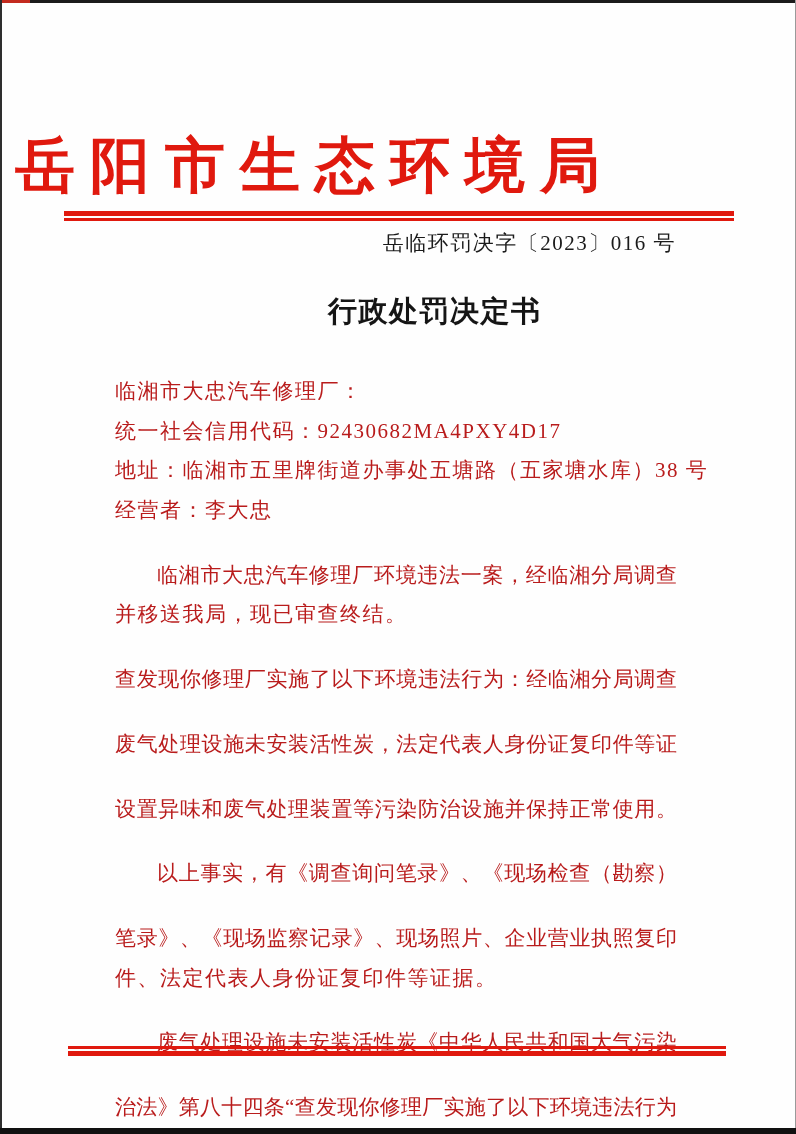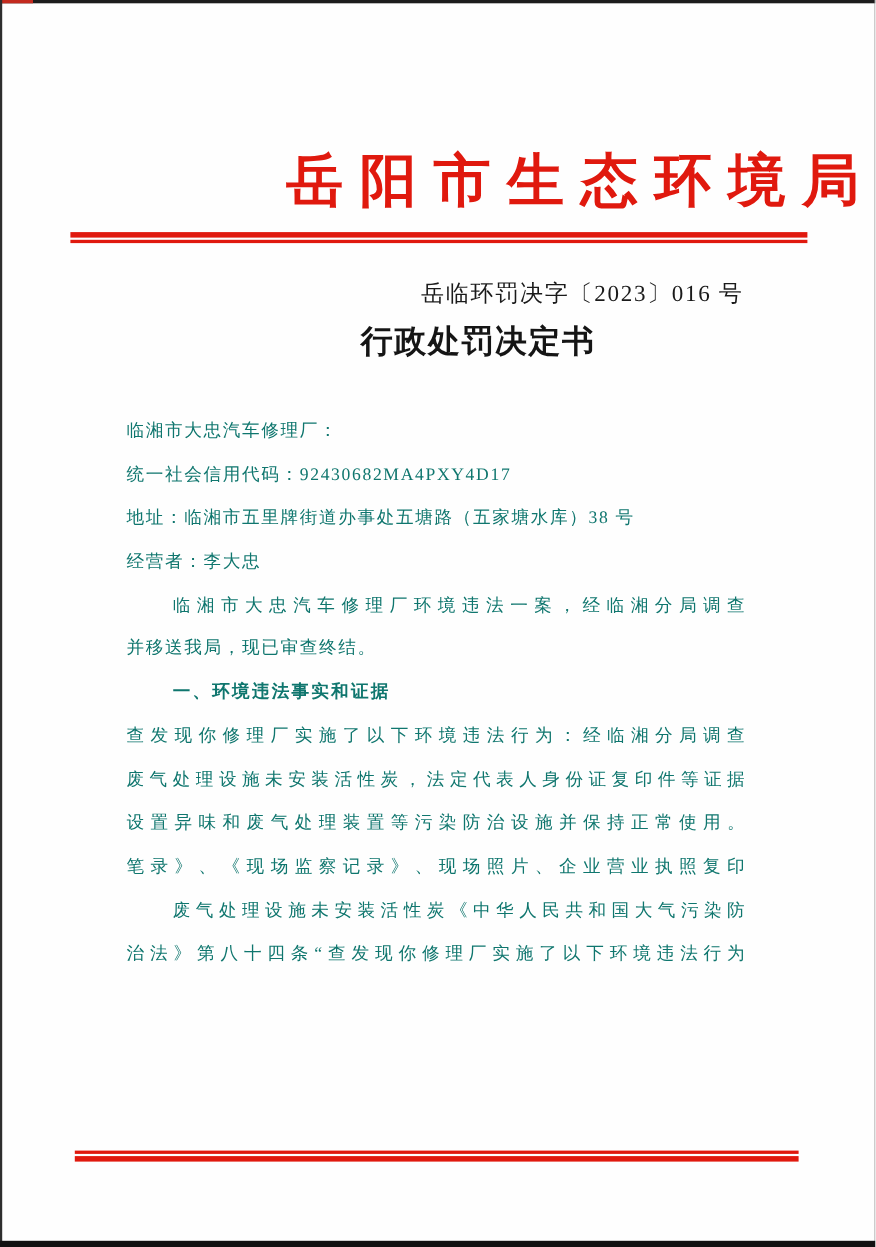--- a/index.html
+++ b/index.html
@@ -38,22 +38,22 @@
     background: #111111;
   }
   
   .agency-name {
     position: absolute;
     top: 130px;
     left: 0;
     width: 796px;
     padding-left: 15px;
     box-sizing: border-box;
-    text-align: right;
-    font-size: 52px;
+    text-align: left;
+    font-size: 60px;
     line-height: 72px;
     font-weight: bold;
     letter-spacing: 15px;
     color: var(--accent, #e0190e);
     white-space: nowrap;
   }
   .header-rule {
     position: absolute;
     top: 211px;
     left: 64px;
@@ -70,55 +70,55 @@
   }
   .doc-number {
     position: absolute;
     top: 229px;
     right: 120px;
     font-size: 21px;
     line-height: 28px;
     letter-spacing: 1.5px;
     color: #1a1a1a;
     white-space: nowrap;
-    margin-top: 24px;
   }
   .doc-title {
     position: absolute;
     top: 292px;
     left: 328px;
     font-size: 29px;
     line-height: 38px;
     font-weight: bold;
     letter-spacing: 1.5px;
     color: #151515;
     white-space: nowrap;
   }
   
   .doc-body {
     position: absolute;
     top: 372px;
     left: 115px;
     width: 562px;
-    font-size: 16px;
-    color: #0f766e;
+    font-size: 21px;
+    color: #b91c1c;
   }
   .line {
     height: 39.7px;
     line-height: 39.7px;
     letter-spacing: 1.5px;
     white-space: nowrap;
     overflow: visible;
   }
   .line.fill {
     letter-spacing: 0;
     white-space: normal;
     text-align: justify;
     text-align-last: justify;
     overflow: hidden;
+    margin-top: 25px;
   }
   .line.indent { padding-left: 42px; }
   .line.bold { font-weight: bold; letter-spacing: 2px; }
   
   .footer-rule {
     position: absolute;
     top: 1046px;
     left: 68px;
     width: 658px;
   }
@@ -155,25 +155,26 @@
 
   <div class="doc-title">行政处罚决定书</div>
 
   <div class="doc-body">
     <div class="line">临湘市大忠汽车修理厂：</div>
     <div class="line">统一社会信用代码：92430682MA4PXY4D17</div>
     <div class="line">地址：临湘市五里牌街道办事处五塘路（五家塘水库）38 号</div>
     <div class="line">经营者：李大忠</div>
     <div class="line indent fill">临湘市大忠汽车修理厂环境违法一案，经临湘分局调查</div>
     <div class="line">并移送我局，现已审查终结。</div>
-    <div class="line indent bold">一、环境违法事实和证据</div>
     <div class="line fill">查发现你修理厂实施了以下环境违法行为：经临湘分局调查</div>
     <div class="line fill">废气处理设施未安装活性炭，法定代表人身份证复印件等证据</div>
     <div class="line fill">设置异味和废气处理装置等污染防治设施并保持正常使用。</div>
+    <div class="line indent fill">以上事实，有《调查询问笔录》、《现场检查（勘察）</div>
     <div class="line fill">笔录》、《现场监察记录》、现场照片、企业营业执照复印</div>
+    <div class="line">件、法定代表人身份证复印件等证据。</div>
     <div class="line indent fill">废气处理设施未安装活性炭《中华人民共和国大气污染防</div>
     <div class="line fill">治法》第八十四条“查发现你修理厂实施了以下环境违法行为</div>
   </div>
 
   <div class="footer-rule">
     <div class="thin"></div>
     <div class="gap"></div>
     <div class="thick"></div>
   </div>
 

